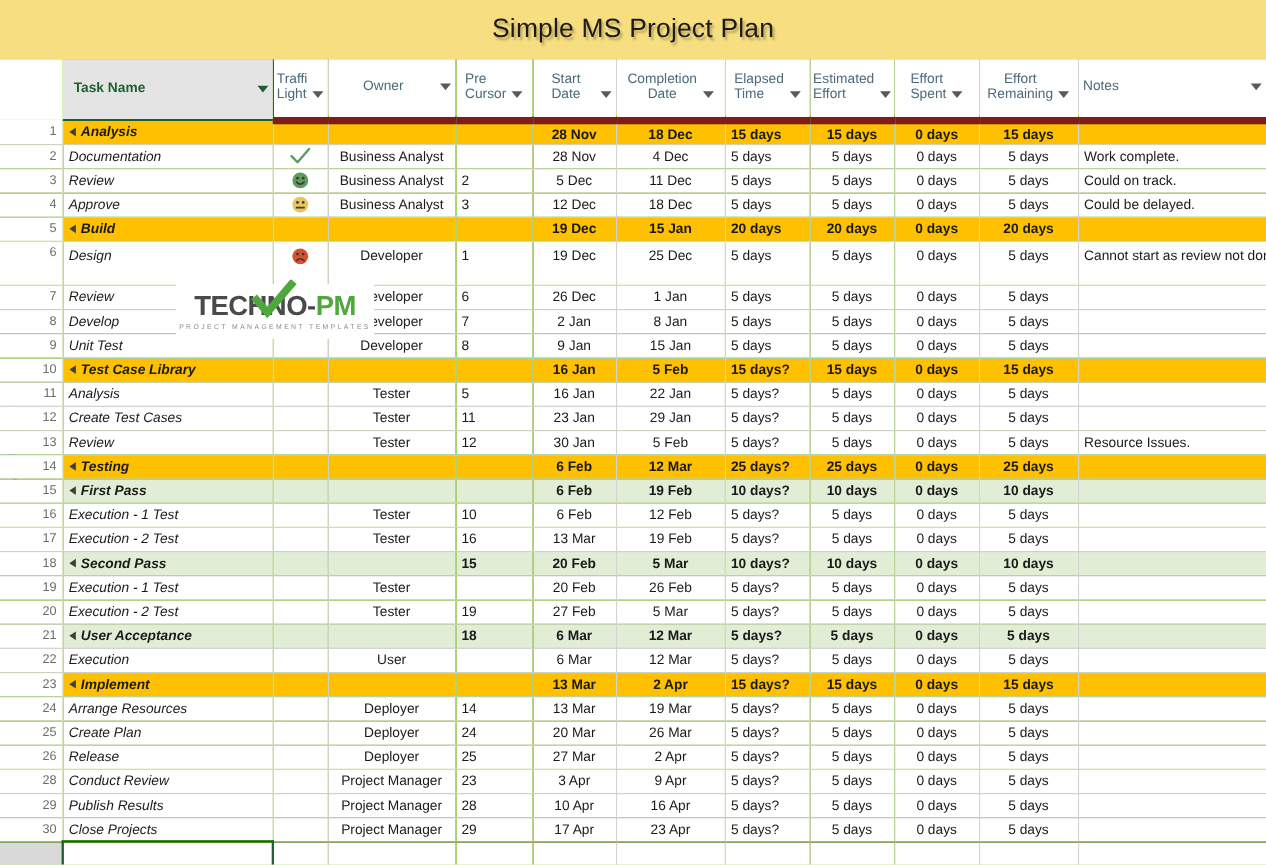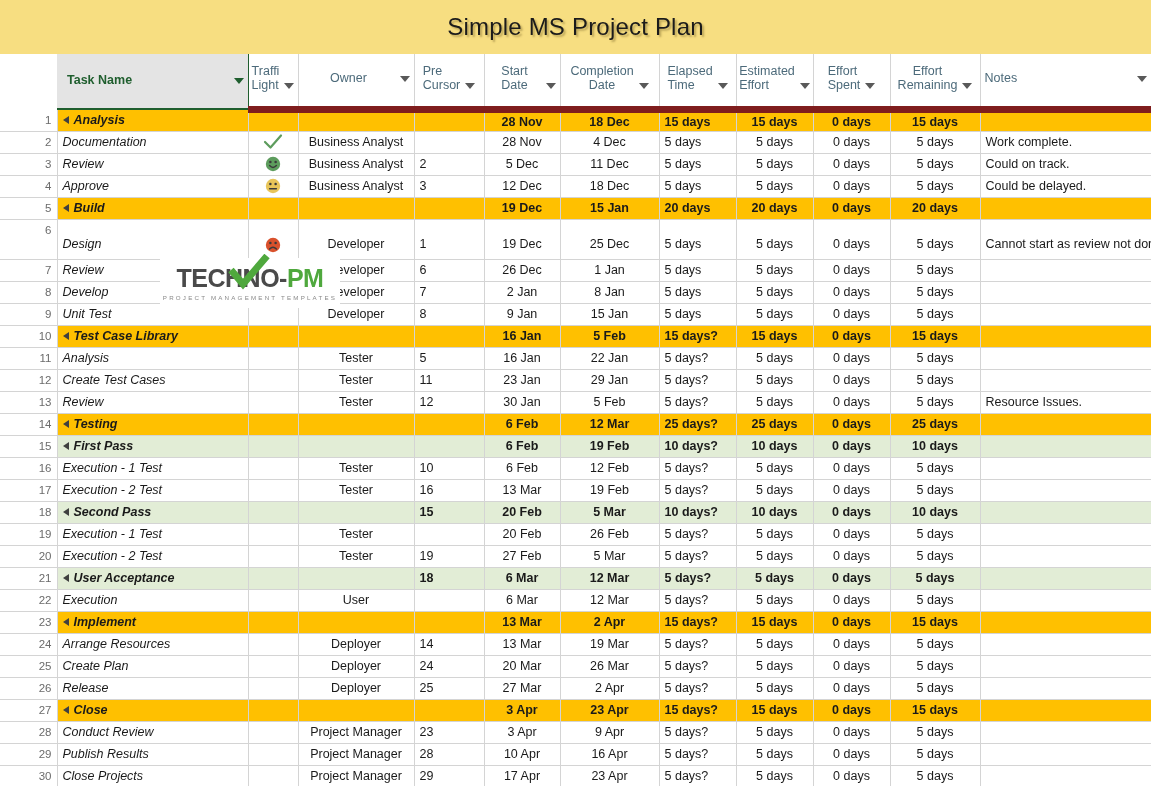--- a/index.html
+++ b/index.html
@@ -169,21 +169,21 @@
   td.durc  { text-align: center; }
   td.notes { text-align: left; padding-left: 6px; white-space: normal; }
 
   
   tr.lvl1 td:not(.rownum) { background: #FFC000; font-weight: bold; }
   tr.lvl2 td:not(.rownum) { background: #E2EDD6; font-weight: bold; }
   tr.normal td:not(.rownum) { background: #ffffff; }
   tr.lvl1 td.rownum, tr.lvl2 td.rownum, tr.normal td.rownum { background:#ffffff; }
 
   tr.tall { height: 40px; }
-  tr.tall td { vertical-align: top; padding-top: 17px; }
+  tr.tall td { vertical-align: top; padding-top: 5px; }
   tr.tall td.rownum { vertical-align: top; padding-top: 3px; }
 
   
   .indent0 { padding-left: 4px; }
   .indent1 { padding-left: 26px; }
   .indent2 { padding-left: 36px; }
   .tri {
     display: inline-block;
     width: 0; height: 0;
     margin-right: 5px;
@@ -772,34 +772,20 @@
             <td class="owner">Deployer</td>
             <td class="pre">25</td>
             <td class="date">27 Mar</td>
             <td class="date">2 Apr</td>
             <td class="dur">5 days?</td>
             <td class="durc">5 days</td>
             <td class="durc">0 days</td>
             <td class="durc">5 days</td>
             <td class="notes"></td>
           </tr>
-          <tr class="row lvl1">
-            <td class="rownum">27</td>
-            <td class="task indent0"><span class="tri"></span><span>Close</span></td>
-            <td class="light"></td>
-            <td class="owner"></td>
-            <td class="pre"></td>
-            <td class="date">3 Apr</td>
-            <td class="date">23 Apr</td>
-            <td class="dur">15 days?</td>
-            <td class="durc">15 days</td>
-            <td class="durc">0 days</td>
-            <td class="durc">15 days</td>
-            <td class="notes"></td>
-          </tr>
           <tr class="row normal">
             <td class="rownum">28</td>
             <td class="task indent1"><span>Conduct Review</span></td>
             <td class="light"></td>
             <td class="owner">Project Manager</td>
             <td class="pre">23</td>
             <td class="date">3 Apr</td>
             <td class="date">9 Apr</td>
             <td class="dur">5 days?</td>
             <td class="durc">5 days</td>

